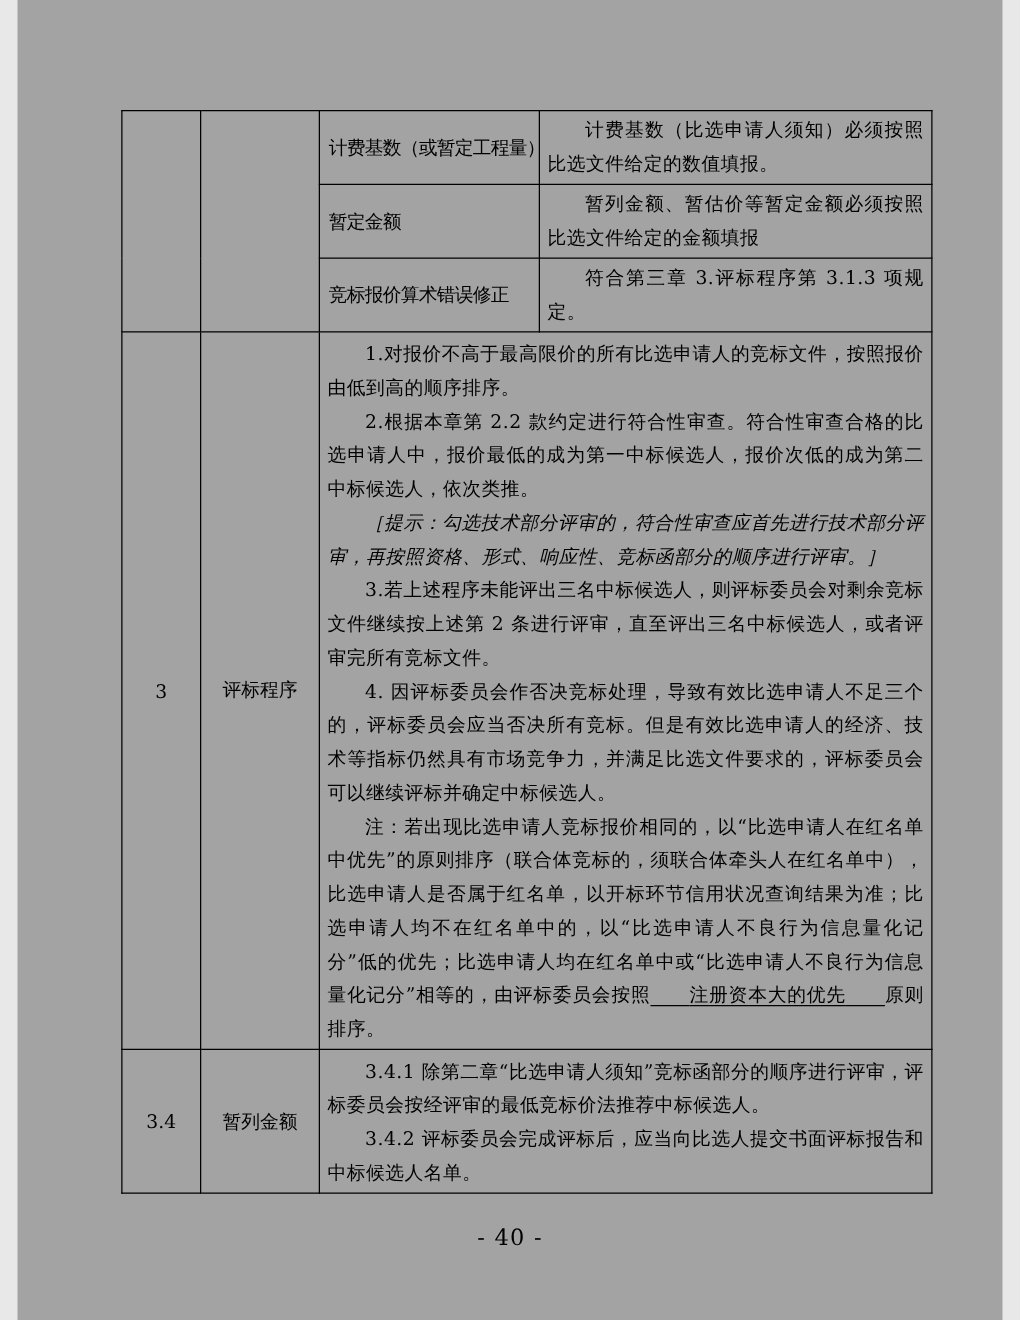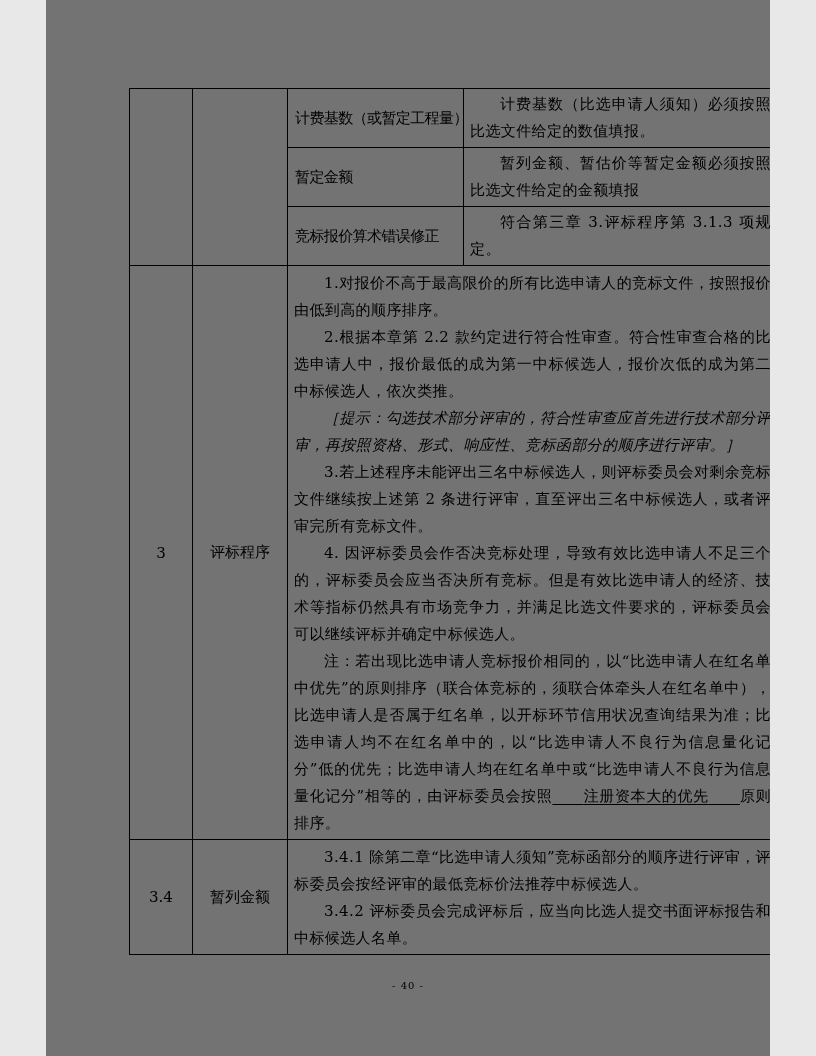--- a/index.html
+++ b/index.html
@@ -2,24 +2,24 @@
 <html><head>
 <meta charset="utf-8">
 <style>
   html, body {
     margin: 0;
     padding: 0;
     background: #e8e8e8;
   }
   .page {
     position: relative;
-    width: 724px;
+    width: 788px;
     height: 1056px;
     margin: 0 auto;
-    background: #737373;
+    background: #a3a3a3;
     font-family: "DejaVu Serif", "Liberation Serif", serif;
     color: #000000;
     overflow: hidden;
   }
   table.doc-table {
     position: absolute;
     left: 83px;
     top: 88px;
     width: 648px;
     border-collapse: collapse;
@@ -65,21 +65,21 @@
     text-underline-offset: 3px;
   }
   .b { font-weight: normal; }
 
   .footer {
     position: absolute;
     left: 0;
     right: 0;
     top: 980px;
     text-align: center;
-    font-size: 10px;
+    font-size: 18px;
     letter-spacing: 1px;
   }
 </style>
 </head>
 <body>
 
 <div class="page">
 
   <table class="doc-table">
     <colgroup>

